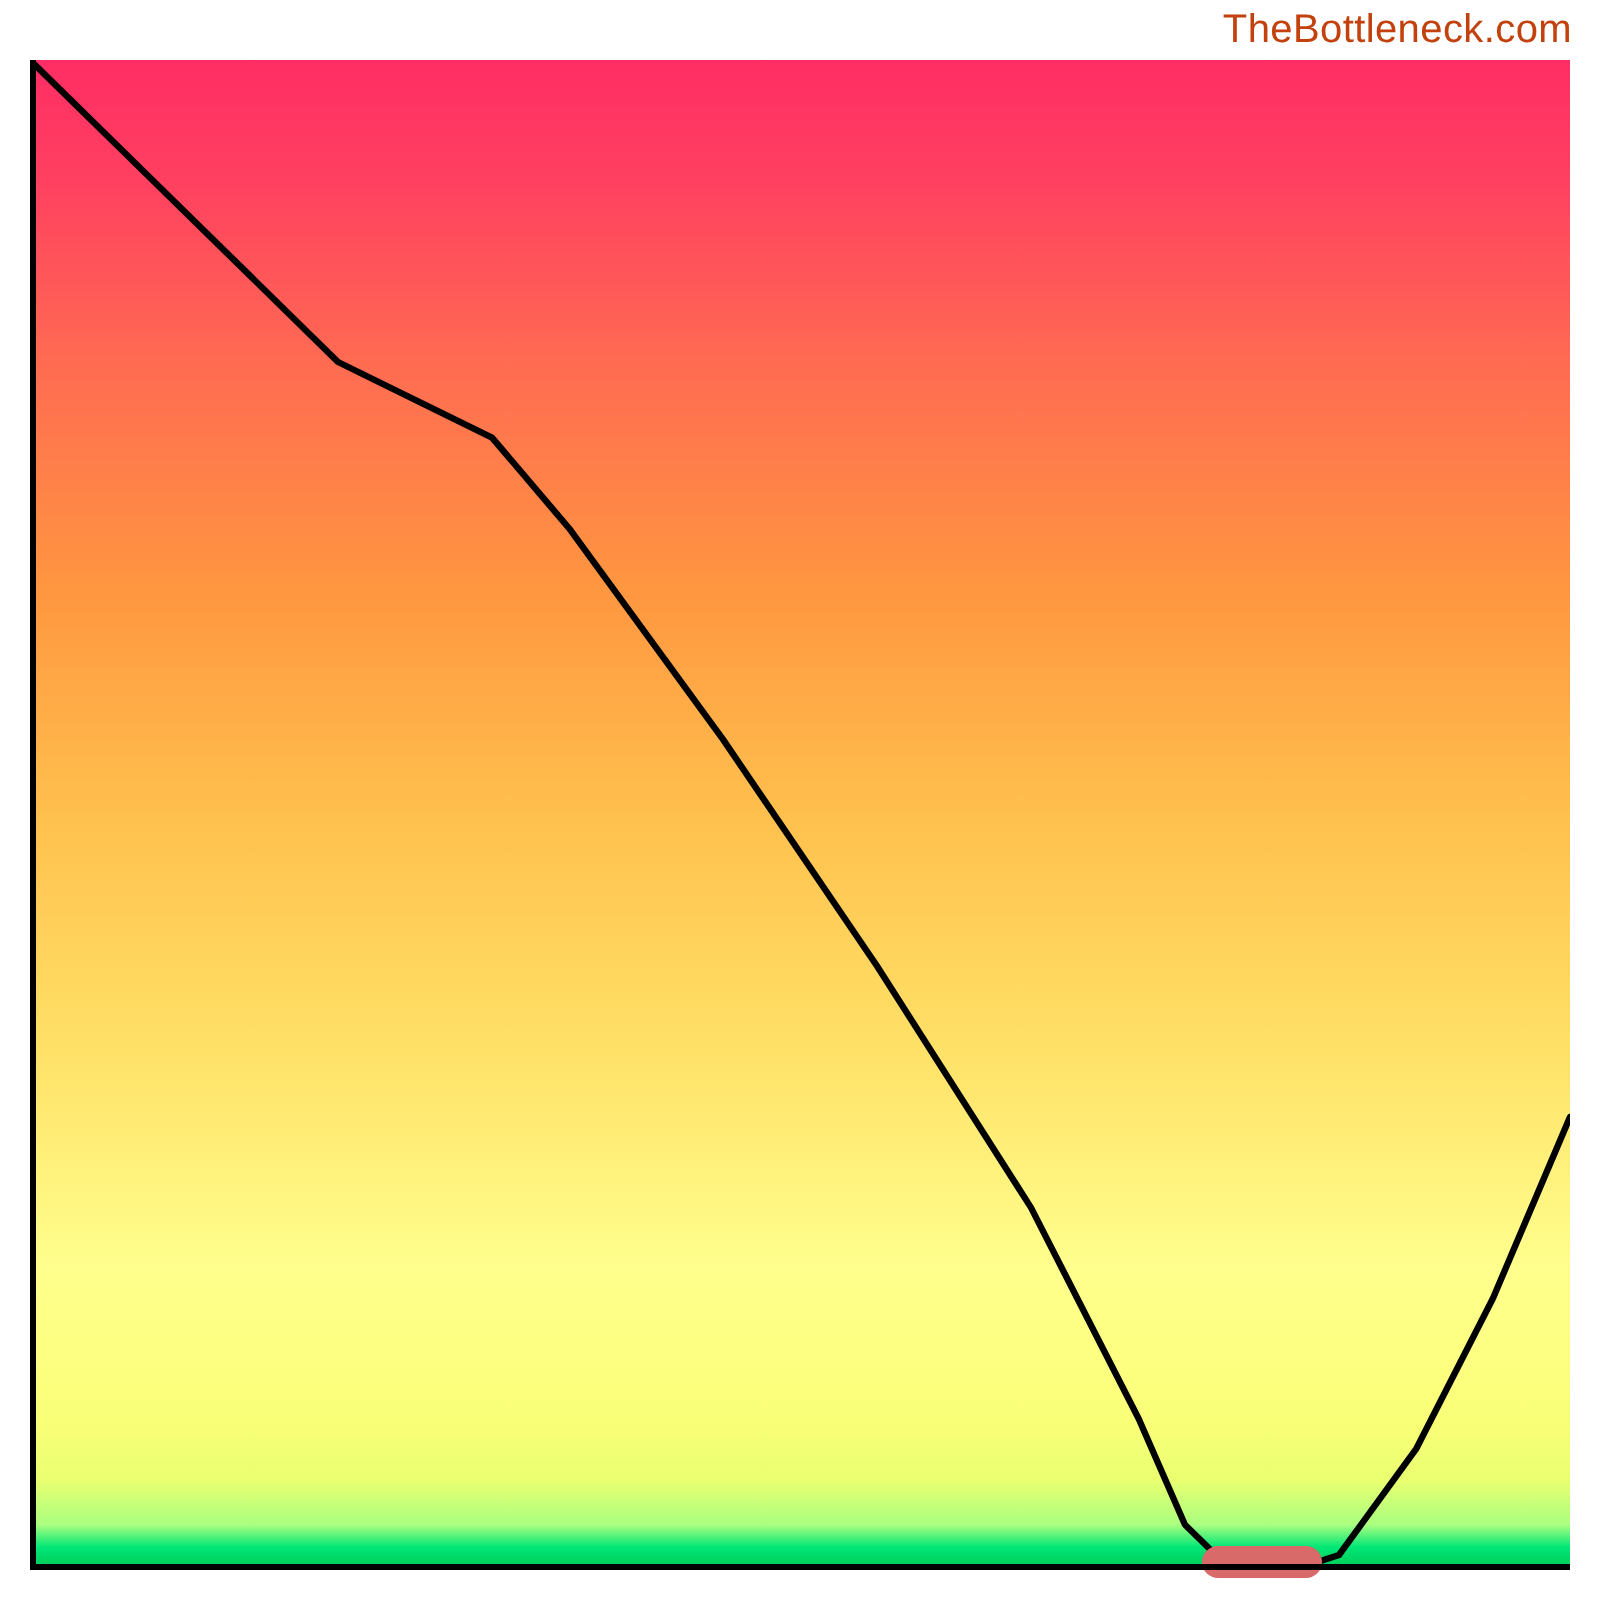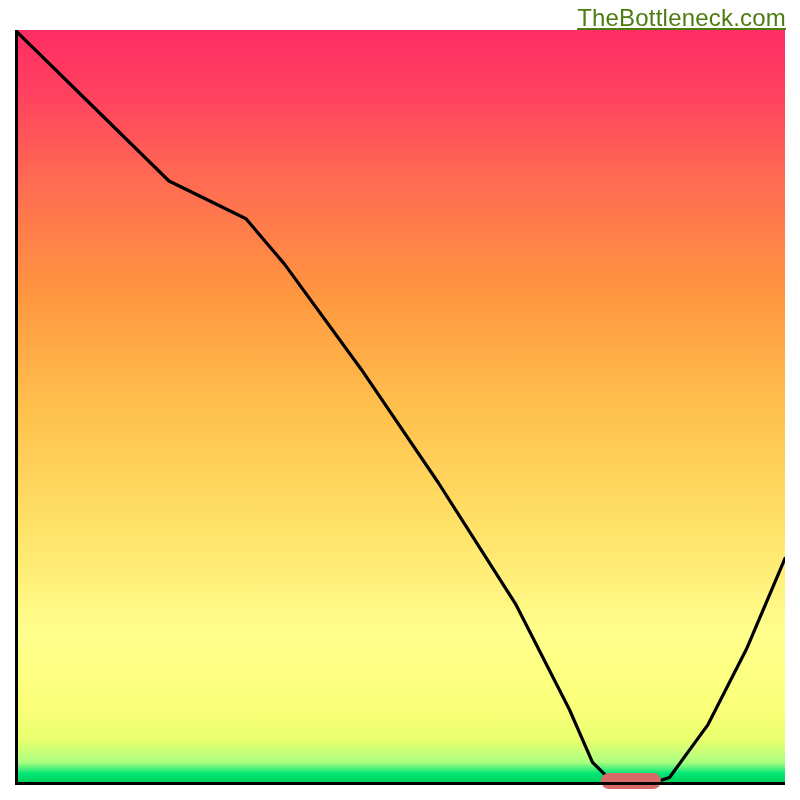--- a/index.html
+++ b/index.html
@@ -46,25 +46,24 @@
     height: 755px;
     border-left: 3px solid #000;
     border-bottom: 3px solid #000;
     pointer-events: none;
     box-sizing: border-box;
   }
   .watermark {
     position: absolute;
     top: 4px;
     right: 14px;
-    color: #4d7c0f;
-    font-size: 24px;
+    color: #c2410c;
+    font-size: 20px;
     font-weight: 500;
     letter-spacing: 0.2px;
-    text-decoration: underline;
   }
   .curve-svg {
     position: absolute;
     left: 15px;
     top: 30px;
     width: 770px;
     height: 755px;
     pointer-events: none;
   }
   .marker {

